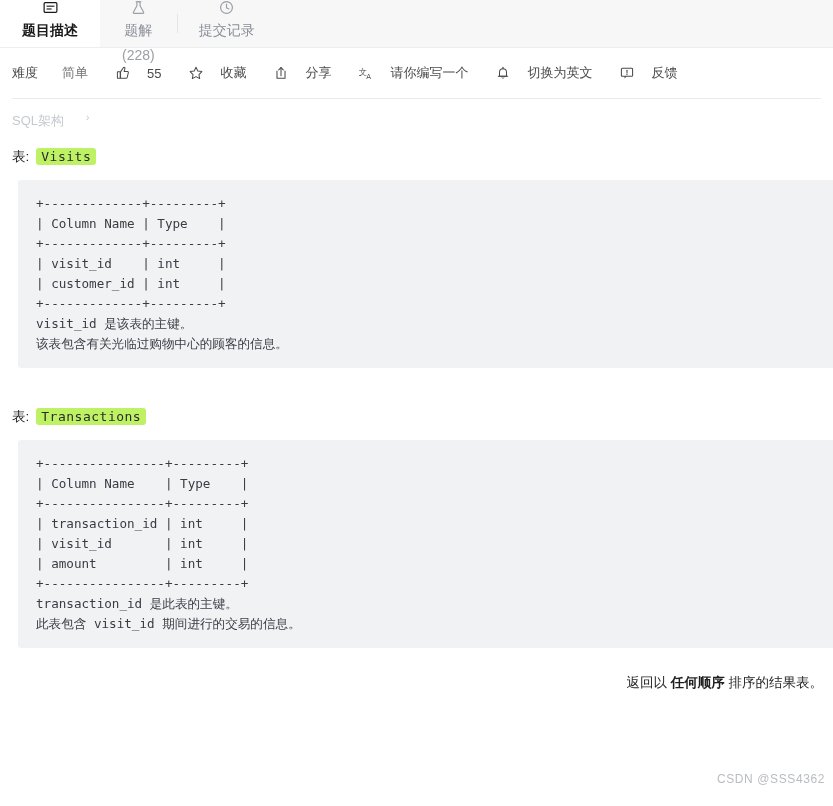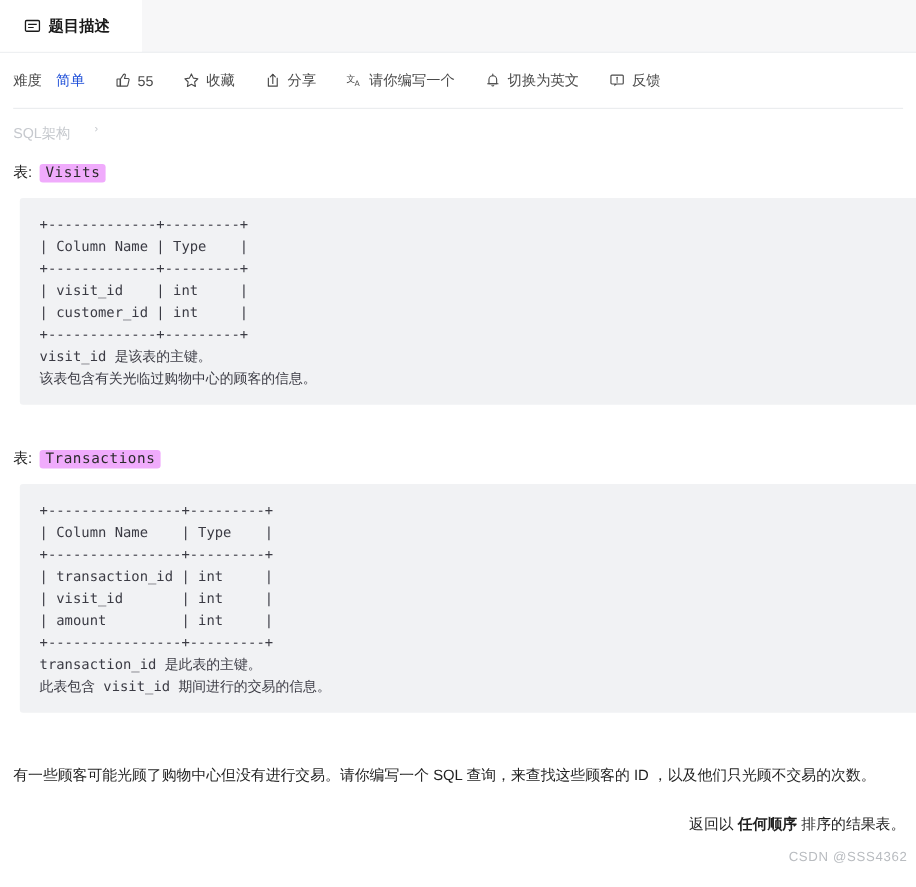--- a/index.html
+++ b/index.html
@@ -28,20 +28,21 @@
   .tab {
     display: flex;
     align-items: center;
     gap: 7px;
     padding: 0 22px;
     font-size: 14px;
     color: #8a8f97;
     cursor: pointer;
     position: relative;
     white-space: nowrap;
+    flex-direction: column;
   }
   .tab + .tab::before {
     content: "";
     position: absolute;
     left: 0;
     top: 14px;
     bottom: 14px;
     width: 1px;
     background: #e3e5e8;
   }
@@ -80,37 +81,37 @@
   .actionbar {
     display: flex;
     align-items: center;
     margin: 16px 0 0 2px;
     font-size: 13px;
     color: #4a4a4a;
   }
   .act {
     display: flex;
     align-items: center;
-    gap: 6px;
+    gap: 17px;
     margin-right: 28px;
     cursor: pointer;
     white-space: nowrap;
   }
   .act.nopointer { cursor: default; }
   .act .ico {
     display: inline-flex;
     align-items: center;
     justify-content: center;
     width: 14px;
     height: 14px;
     flex: 0 0 14px;
   }
   .act .ico svg { display: block; }
   .diff-label { color: #4a4a4a; margin-right: 7px; }
-  .diff-val { color: #1d4ed8; }
+  .diff-val { color: #737373; }
 
   .divider {
     height: 1px;
     background: #e9ebee;
     margin: 16px 2px 0 2px;
   }
 
   
   .breadcrumb {
     margin: 13px 0 0 2px;
@@ -128,21 +129,21 @@
   .tablabel {
     margin: 18px 0 0 2px;
     font-size: 13.5px;
     color: #1f1f1f;
     display: flex;
     align-items: baseline;
     gap: 7px;
   }
   .tablabel .code {
     font-family: "DejaVu Sans Mono", "Liberation Mono", monospace;
-    background: #f0abfc;
+    background: #bef264;
     border-radius: 3px;
     padding: 1px 5px;
     font-size: 13px;
     color: #2b2b2b;
     letter-spacing: .5px;
   }
 
   
   pre.codeblock {
     margin: 14px 0 0 8px;
@@ -192,21 +193,42 @@
         <rect x="1.2" y="2.8" width="13.6" height="10.4" rx="1.2" fill="none" stroke="#1a1a1a" stroke-width="1.3"></rect>
         <line x1="3.8" y1="6.6" x2="12.2" y2="6.6" stroke="#1a1a1a" stroke-width="1.2"></line>
         <line x1="3.8" y1="9.6" x2="9.2" y2="9.6" stroke="#1a1a1a" stroke-width="1.2"></line>
       </svg>
     </span>
     <span>题目描述</span>
     <span class="cnt"></span>
   </div>
 
 
-
+  <div class="tab">
+    <span class="ico">
+      <svg width="15" height="15" viewBox="0 0 16 16">
+        <path d="M6.3 1.9 L6.3 6.1 L2.4 13.3 A0.9 0.9 0 0 0 3.2 14.2 L12.8 14.2 A0.9 0.9 0 0 0 13.6 13.3 L9.7 6.1 L9.7 1.9 Z" fill="none" stroke="#9aa0a6" stroke-width="1.25" stroke-linejoin="round"></path>
+        <line x1="5.5" y1="1.9" x2="10.5" y2="1.9" stroke="#9aa0a6" stroke-width="1.25" stroke-linecap="round"></line>
+      </svg>
+    </span>
+    <span>题解</span>
+    <span class="cnt">(228)</span>
+  </div>
+
+  <div class="tab">
+    <span class="ico">
+      <svg width="15" height="15" viewBox="0 0 16 16">
+        <circle cx="8" cy="8" r="6.3" fill="none" stroke="#9aa0a6" stroke-width="1.3"></circle>
+        <line x1="8" y1="4.4" x2="8" y2="8.2" stroke="#9aa0a6" stroke-width="1.2" stroke-linecap="round"></line>
+        <line x1="8" y1="8.2" x2="10.6" y2="9.6" stroke="#9aa0a6" stroke-width="1.2" stroke-linecap="round"></line>
+      </svg>
+    </span>
+    <span>提交记录</span>
+    <span class="cnt"></span>
+  </div>
 
 </div>
 
 <div class="content">
 
 
   <div class="actionbar">
 
     <div class="act nopointer">
       <span class="diff-label">难度</span>
@@ -306,19 +328,18 @@
   <pre class="codeblock">+----------------+---------+
 | Column Name    | Type    |
 +----------------+---------+
 | transaction_id | int     |
 | visit_id       | int     |
 | amount         | int     |
 +----------------+---------+
 transaction_id 是此表的主键。
 此表包含 visit_id 期间进行的交易的信息。</pre>
 
-  <p class="para gap-lg">有一些顾客可能光顾了购物中心但没有进行交易。请你编写一个 SQL 查询，来查找这些顾客的 ID ，以及他们只光顾不交易的次数。</p>
 
   <p class="para gap-md"><span>返回以 </span><b>任何顺序</b><span> 排序的结果表。</span></p>
 
 </div>
 
 <div class="watermark">CSDN @SSS4362</div>
 
 </body></html>

